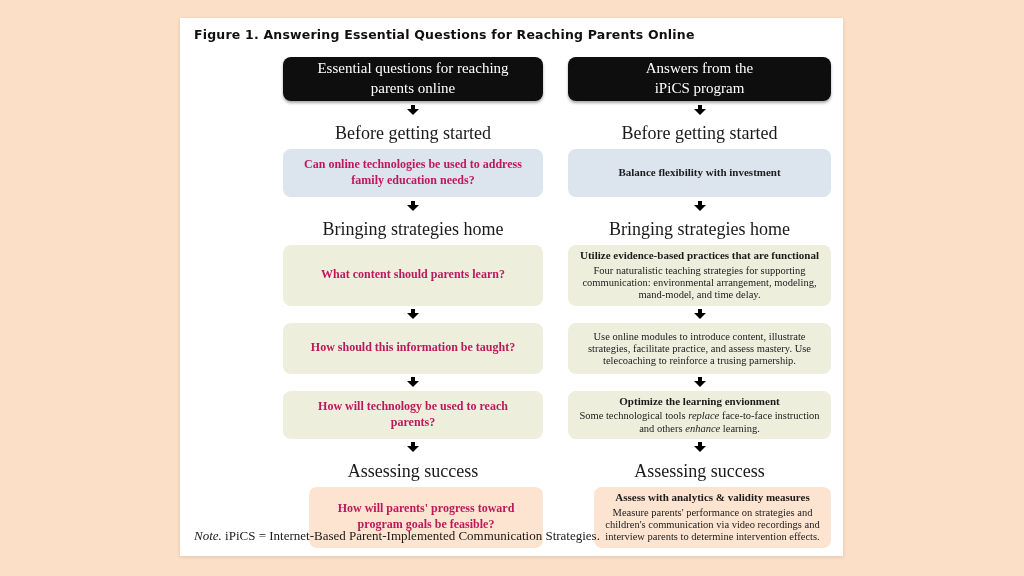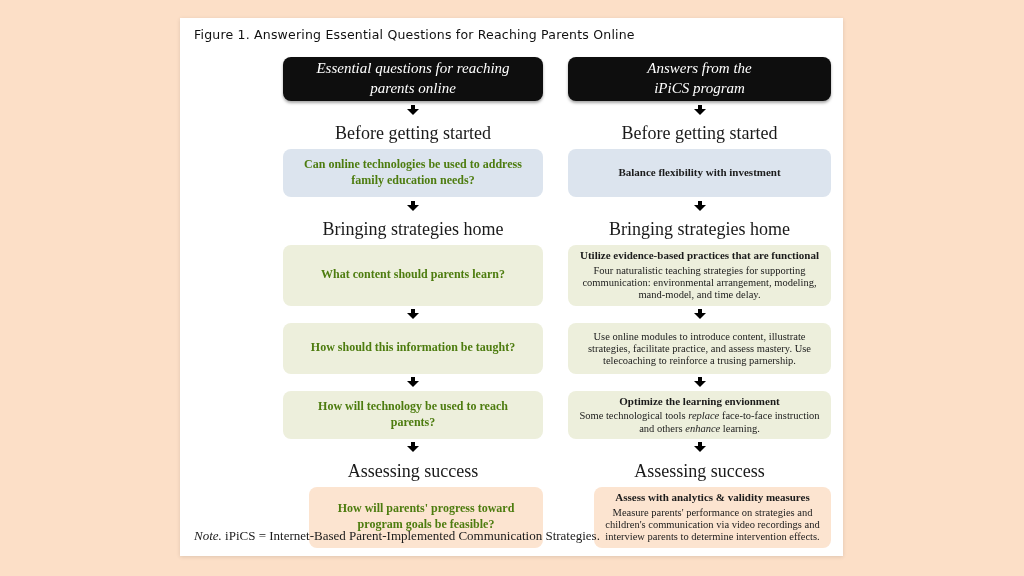--- a/index.html
+++ b/index.html
@@ -14,21 +14,21 @@
     position: absolute;
     left: 180px; top: 18px;
     width: 663px; height: 538px;
     background: #ffffff;
     box-shadow: 0 1px 4px rgba(0,0,0,0.12);
   }
   .fig-title {
     position: absolute;
     left: 14px; top: 9px;
     font-family: "DejaVu Sans", sans-serif;
-    font-weight: 400;
+    font-weight: 700;
     font-size: 12.5px;
     letter-spacing: 0.2px;
     color: #101010;
     white-space: nowrap;
   }
   .diagram {
     position: absolute;
     left: 103px; top: 39px;
     width: 548px;
     display: grid;
@@ -56,40 +56,39 @@
     color: #ffffff;
     border-radius: 8px;
     display: flex;
     flex-direction: column;
     align-items: center;
     justify-content: center;
     text-align: center;
     font-size: 15px;
     line-height: 1.32;
     box-shadow: 0 2px 3px rgba(0,0,0,0.35);
-    font-style: italic;
   }
   .section-label {
     font-size: 18px;
     color: #1a1a1a;
     text-align: center;
   }
   .qbox {
     width: 100%;
     border-radius: 8px;
     display: flex;
     align-items: center;
     justify-content: center;
     text-align: center;
     padding: 4px 19px;
     box-sizing: border-box;
     font-weight: bold;
     font-size: 12px;
     line-height: 1.32;
-    color: #4d7c0f;
+    color: #be185d;
   }
   .abox {
     width: 100%;
     border-radius: 8px;
     display: flex;
     flex-direction: column;
     align-items: center;
     justify-content: center;
     text-align: center;
     padding: 4px 8px;

